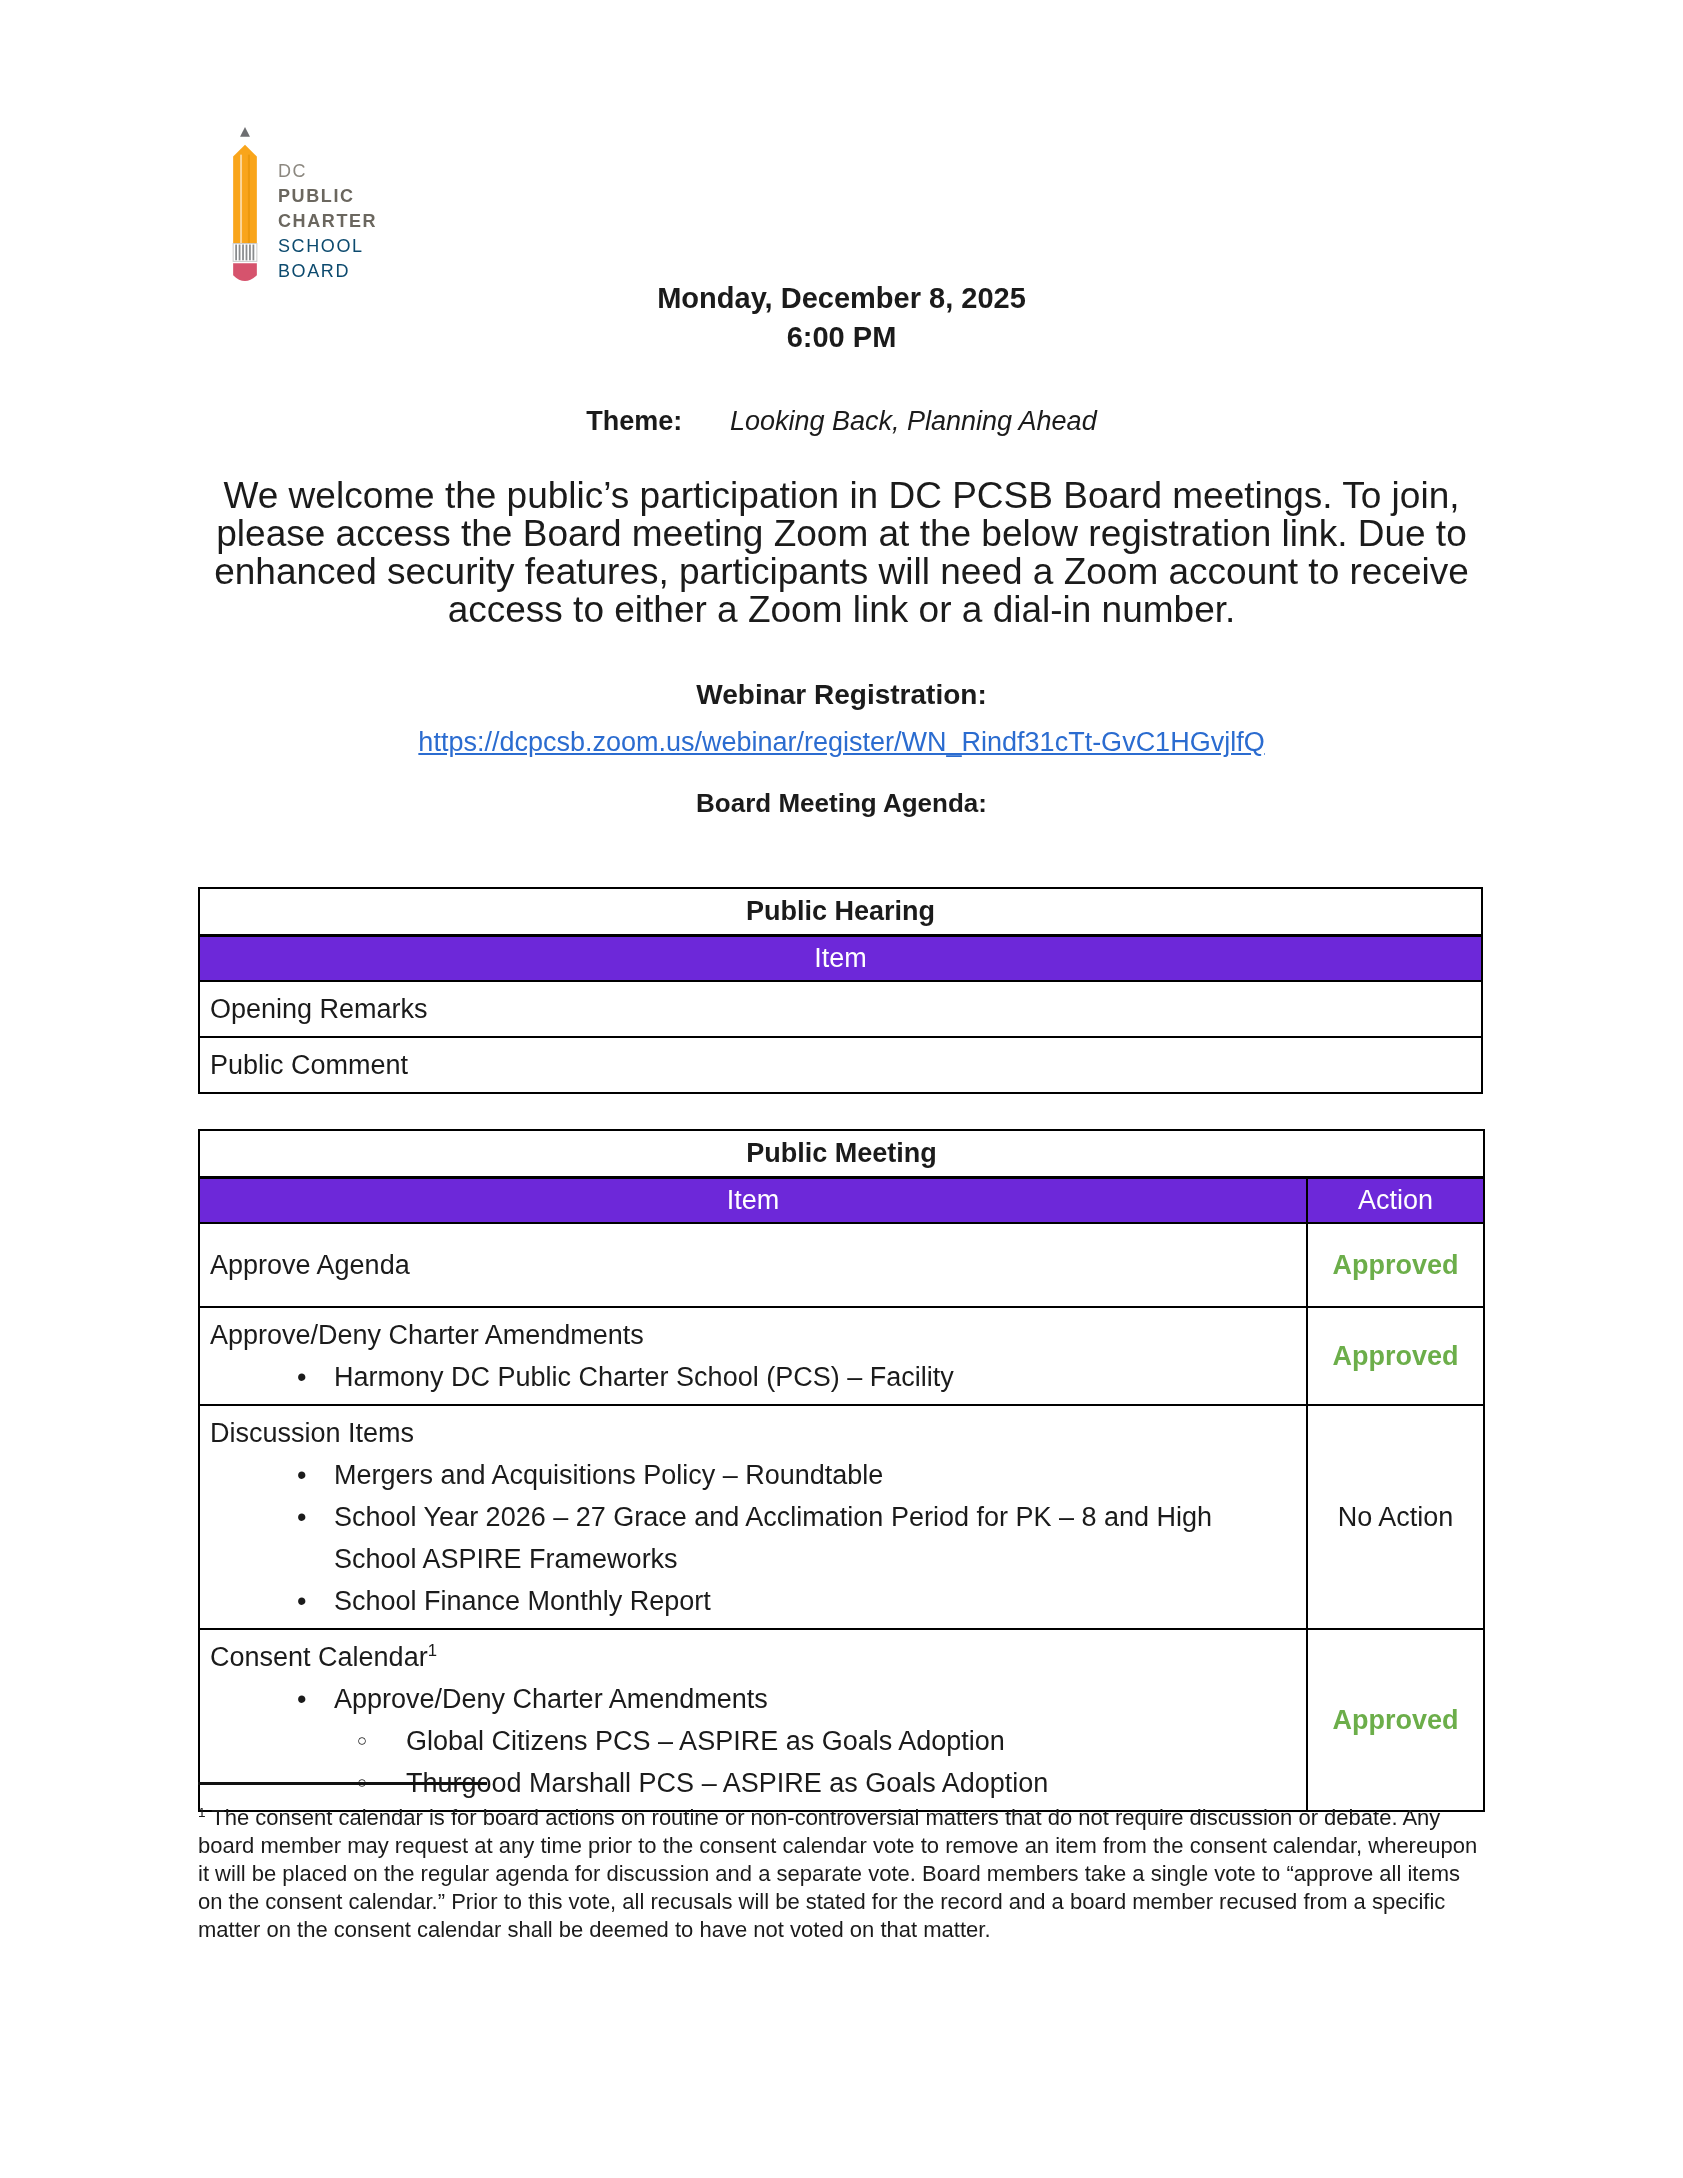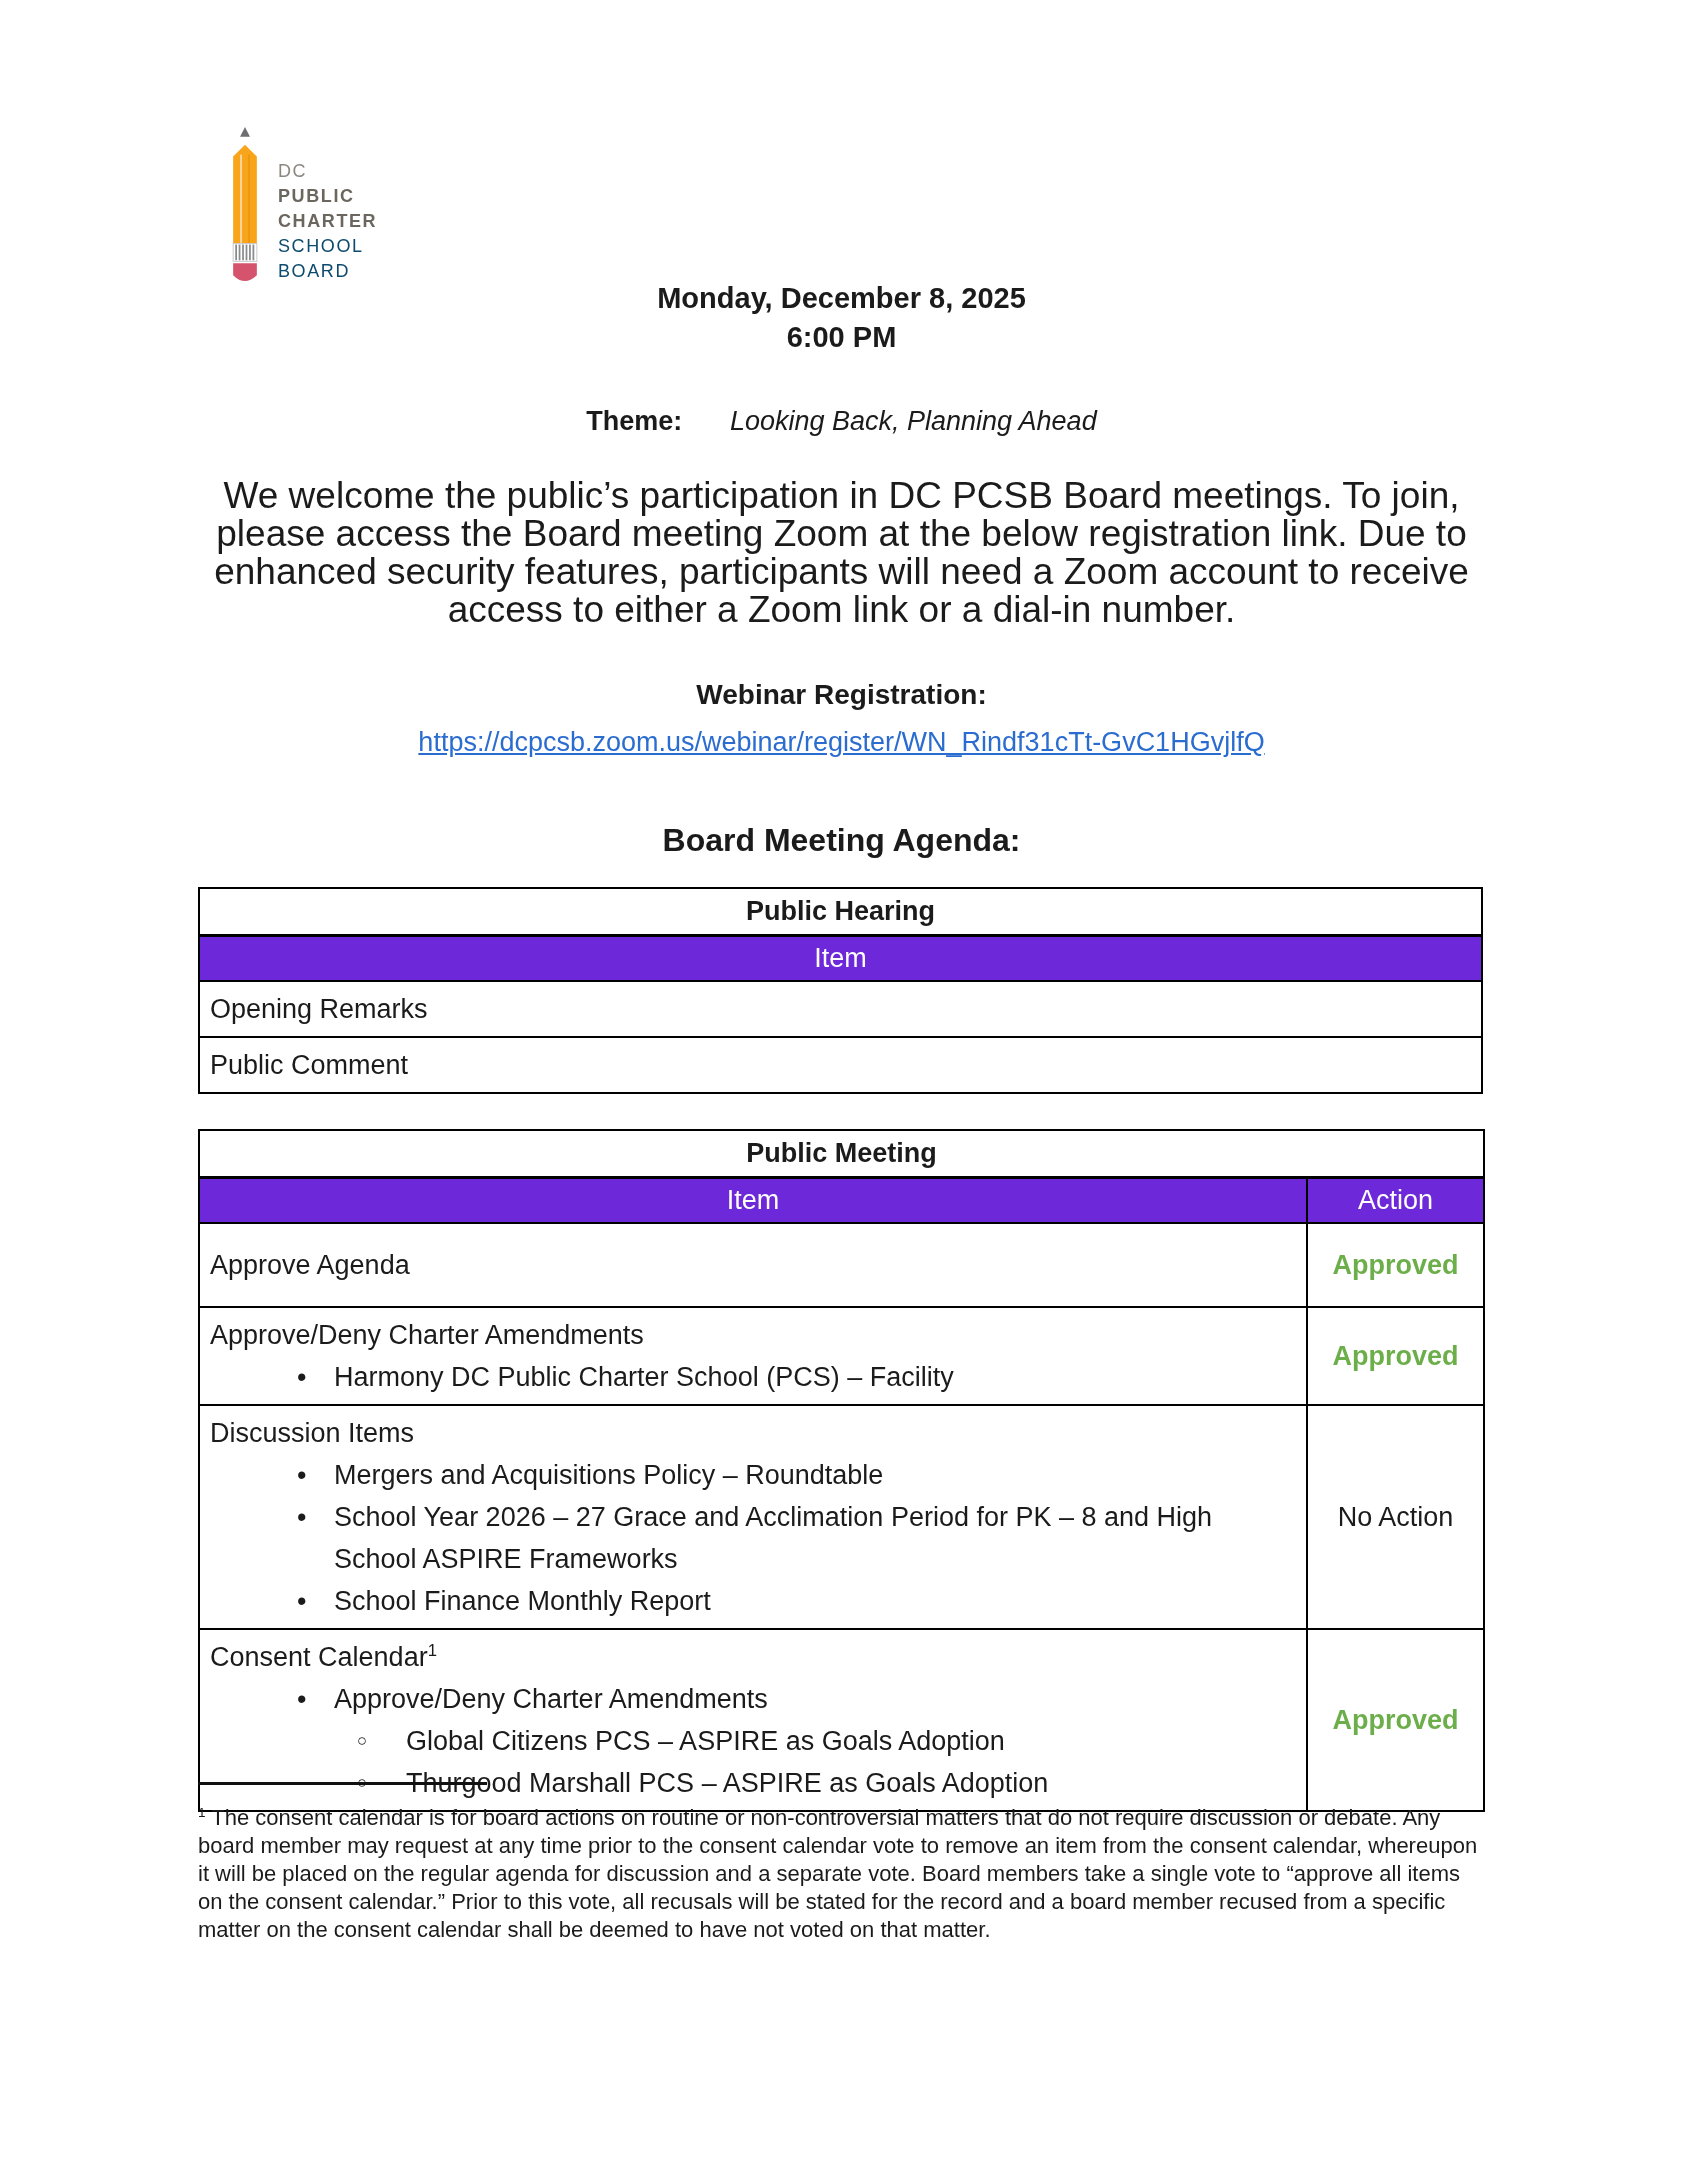--- a/index.html
+++ b/index.html
@@ -25,21 +25,21 @@
   
   .centerblock { position:absolute; left:198px; width:1287px; text-align:center; }
   .title-block { top:279px; font-size:29px; font-weight:700; line-height:39px; }
   .theme-line  { top:406px; font-size:27px; }
   .theme-line .lbl { font-weight:700; }
   .theme-line .val { font-style:italic;margin-left:40px; }
   .intro { top:477px; font-size:37px; line-height:38px; }
   .webinar-heading { top:679px; font-size:28px; font-weight:700; }
   .webinar-link { top:727px; font-size:27px; }
   .webinar-link a { color:#2B6CD0; text-decoration:underline; cursor:pointer; }
-  .agenda-heading { top:822px; font-size:32px; font-weight:700; }
+  .agenda-heading { top:788px; font-size:26px; font-weight:700; }
 
   
   table { border-collapse:collapse; table-layout:fixed; width:1285px; background:#fff; }
   .tbl { position:absolute; left:198px; }
   .tbl1 { top:887px; }
   .tbl2 { top:1129px; }
   td { border:2px solid #000; font-size:27px; vertical-align:middle; }
   .row-title td { text-align:center; font-weight:700; padding:7px 4px; border-bottom:3px solid #000; }
   .row-header td { background:#6d28d9; color:#ffffff; text-align:center; font-weight:400; padding:6px 4px; }
   .cell-item { text-align:left; padding:6px 10px 6px 10px; line-height:42px; }

